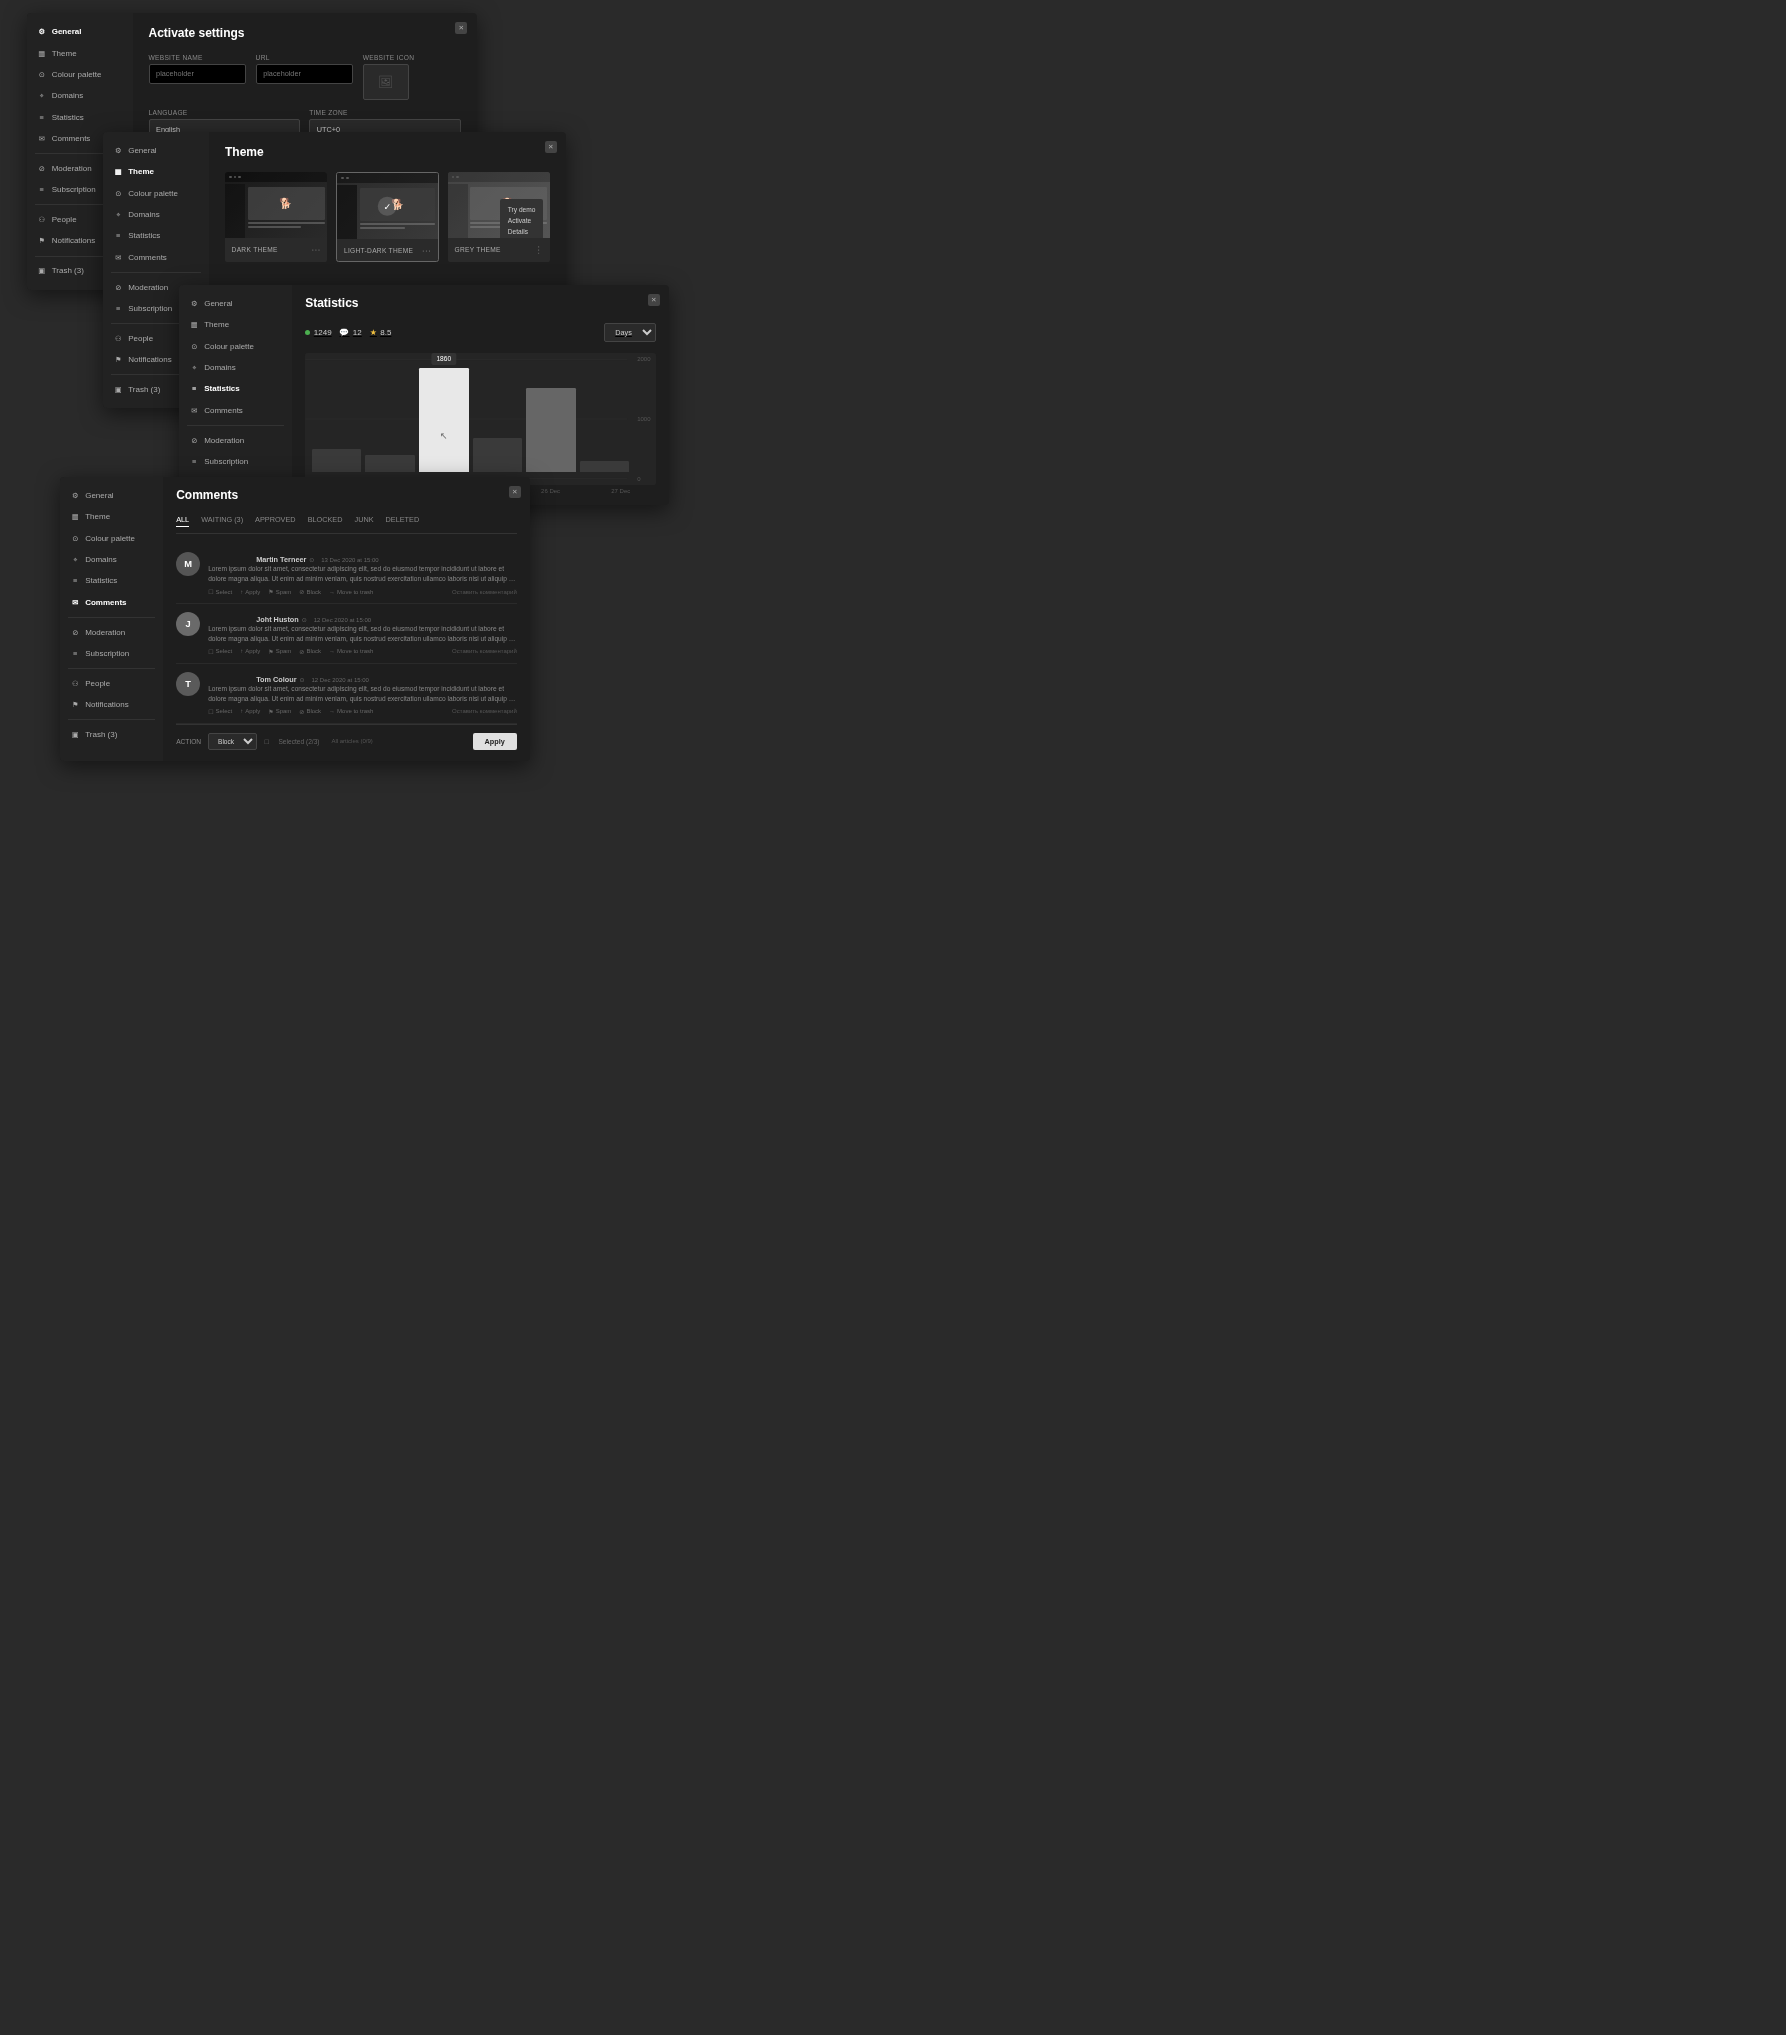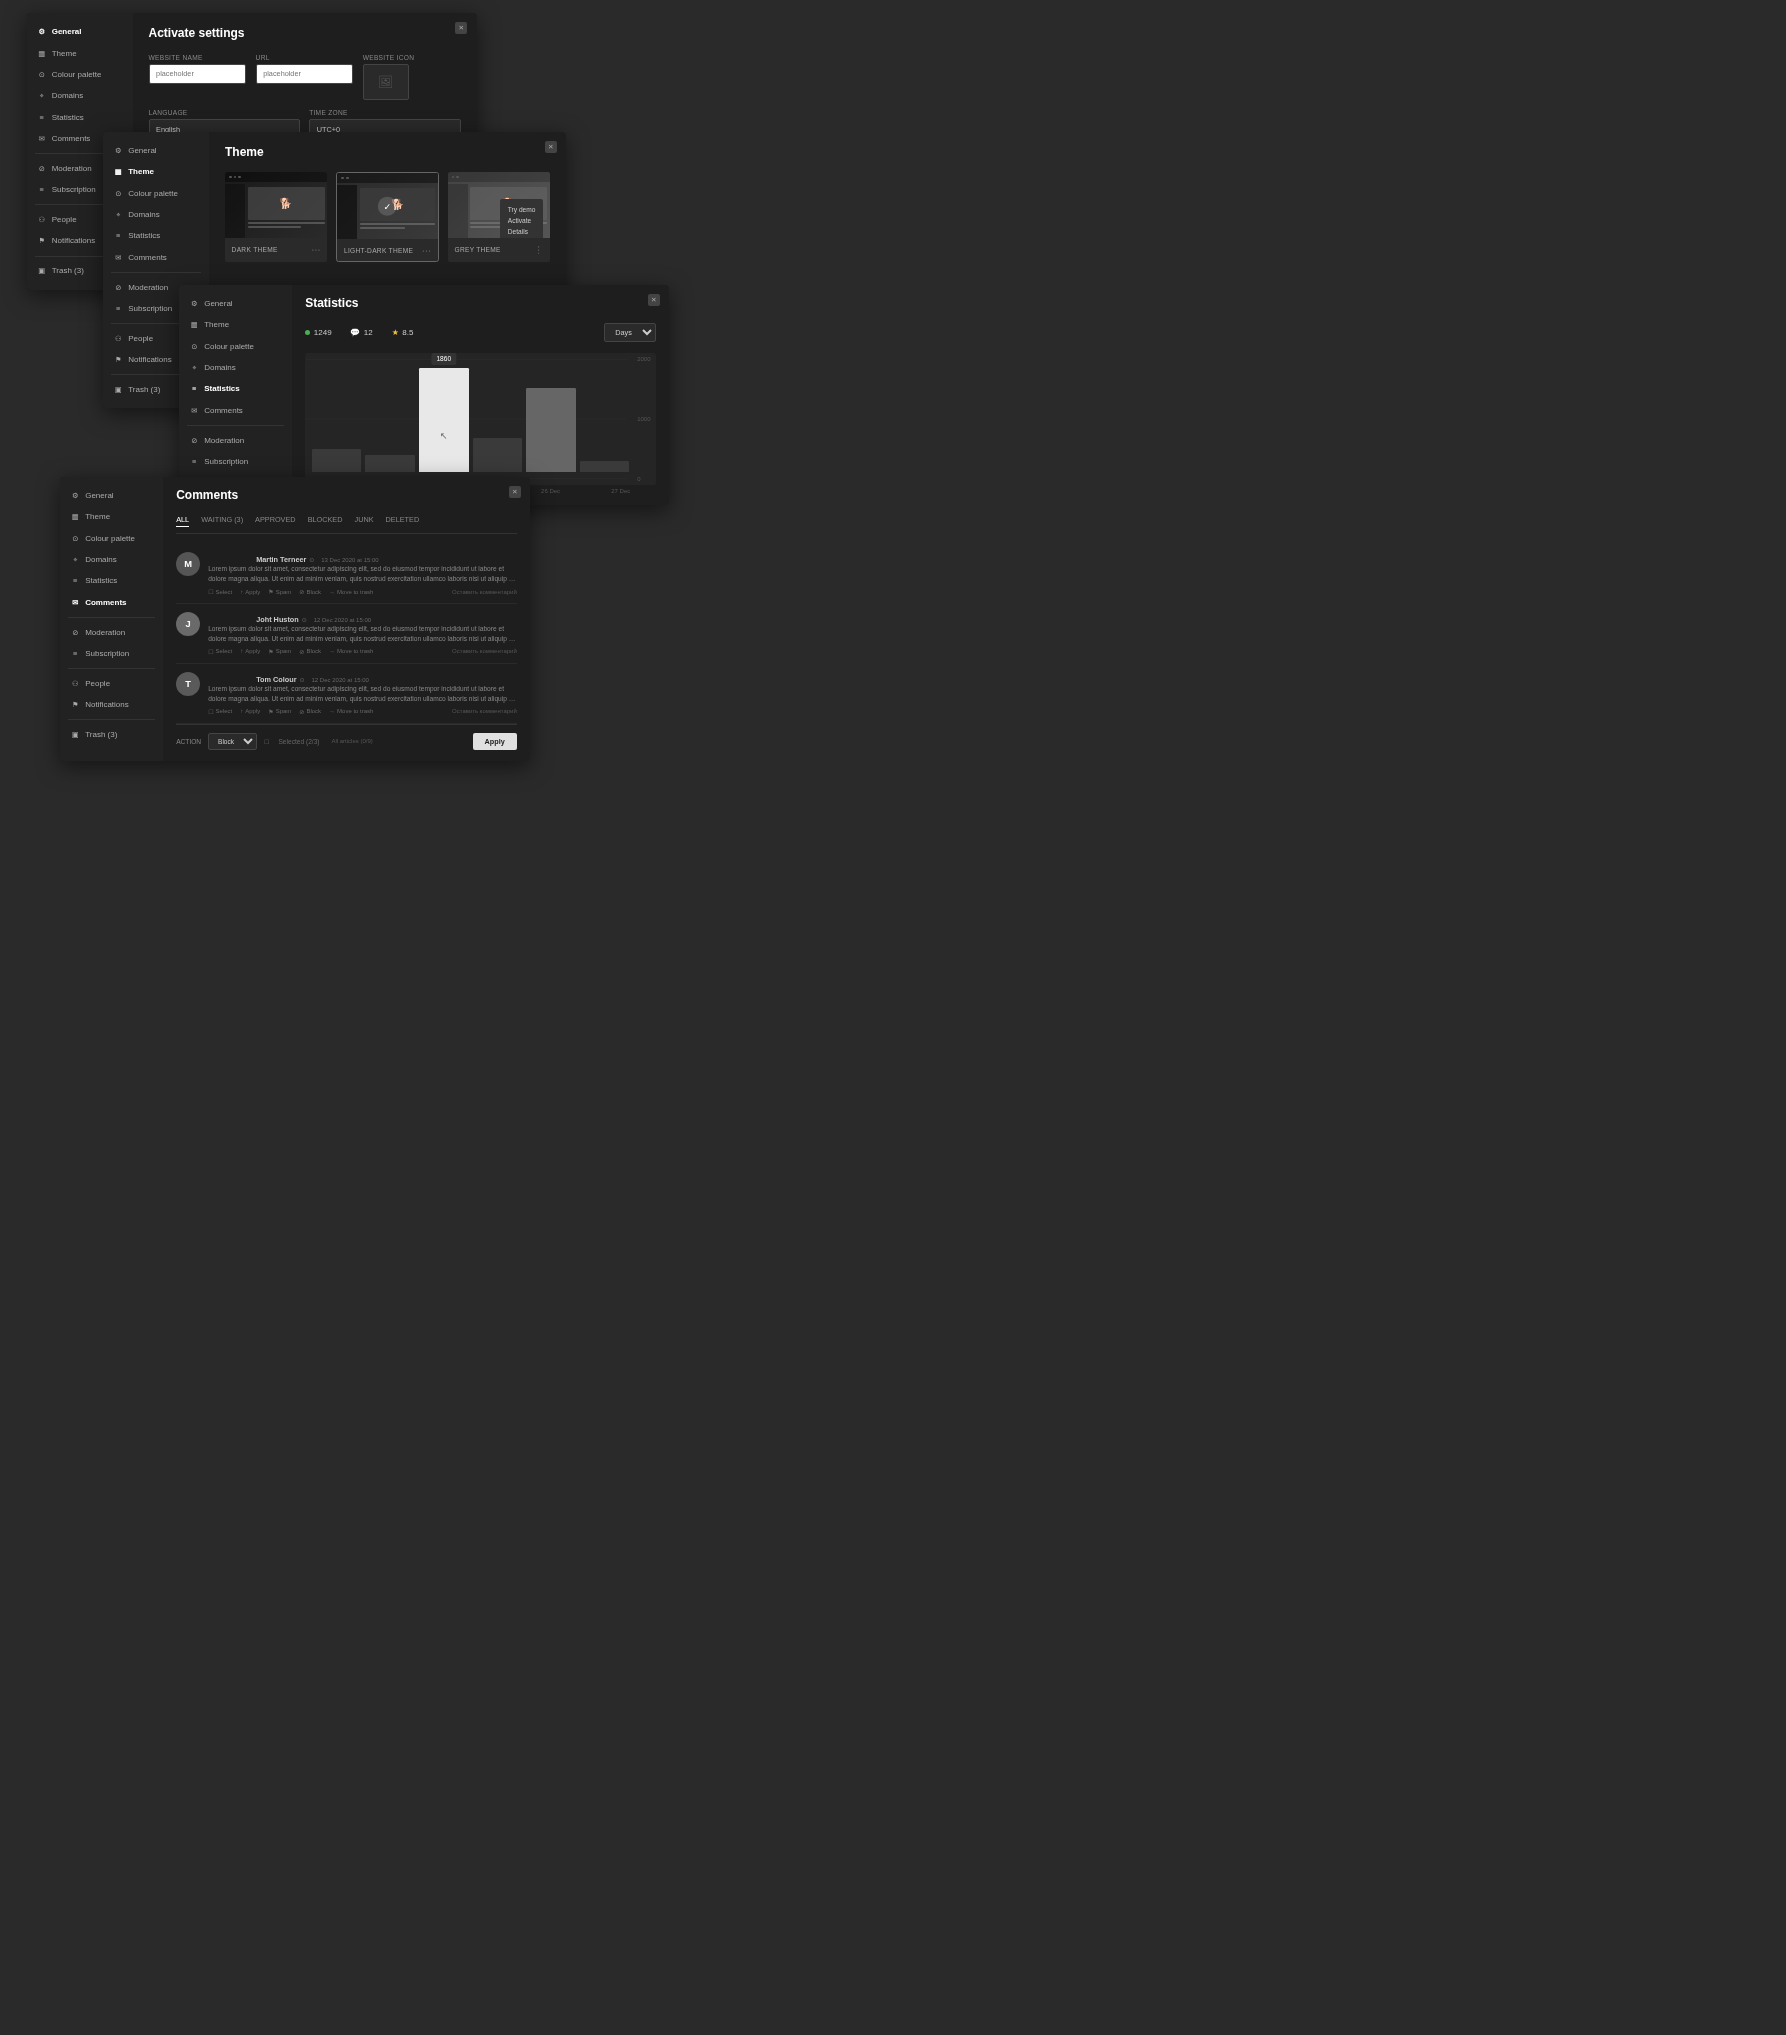--- a/index.html
+++ b/index.html
@@ -85,21 +85,21 @@
     .form-group label {
       display: block;
       font-size: 6.6px;
       color: #888;
       margin-bottom: 3.3px;
       text-transform: uppercase;
       letter-spacing: 0.3px;
     }
     .form-input {
       width: 100%;
-      background: #ffffff;
+      background: #000000;
       border: 0.7px solid #444;
       border-radius: 2px;
       padding: 4.6px 6.6px;
       font-size: 7.3px;
       color: #888;
       outline: none;
     }
     .form-select {
       width: 100%;
       background: #2a2a2a;
@@ -205,22 +205,23 @@
       top: 285px;
       left: 179px;
       width: 490px;
       z-index: 3;
     }
     .stats-sidebar {
       width: 113px;
     }
     .stats-header {
       display: flex;
-      gap: 19px;
+      gap: 8px;
       margin-bottom: 10.6px;
+      text-decoration: underline;
     }
     .stat-badge {
       display: flex;
       align-items: center;
       gap: 3.3px;
       font-size: 8px;
       color: #ccc;
     }
     .stat-badge .dot {
       width: 5.3px;

